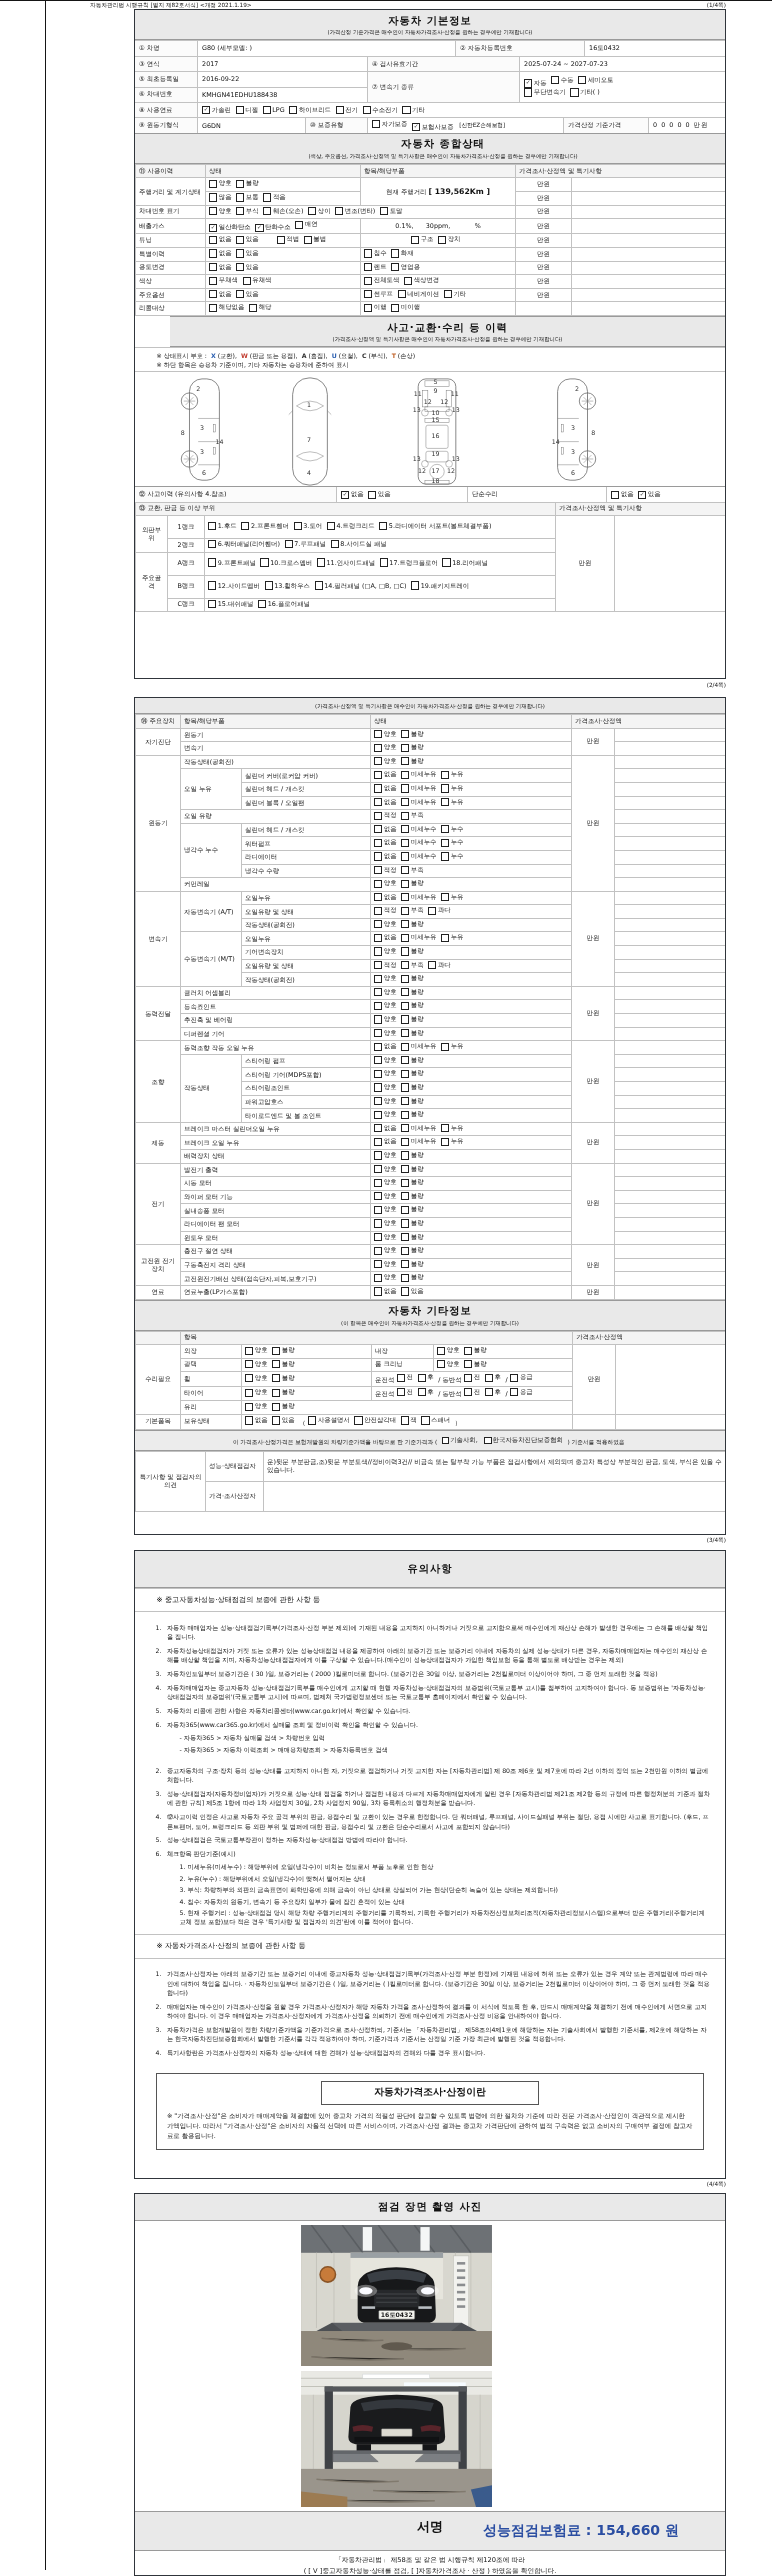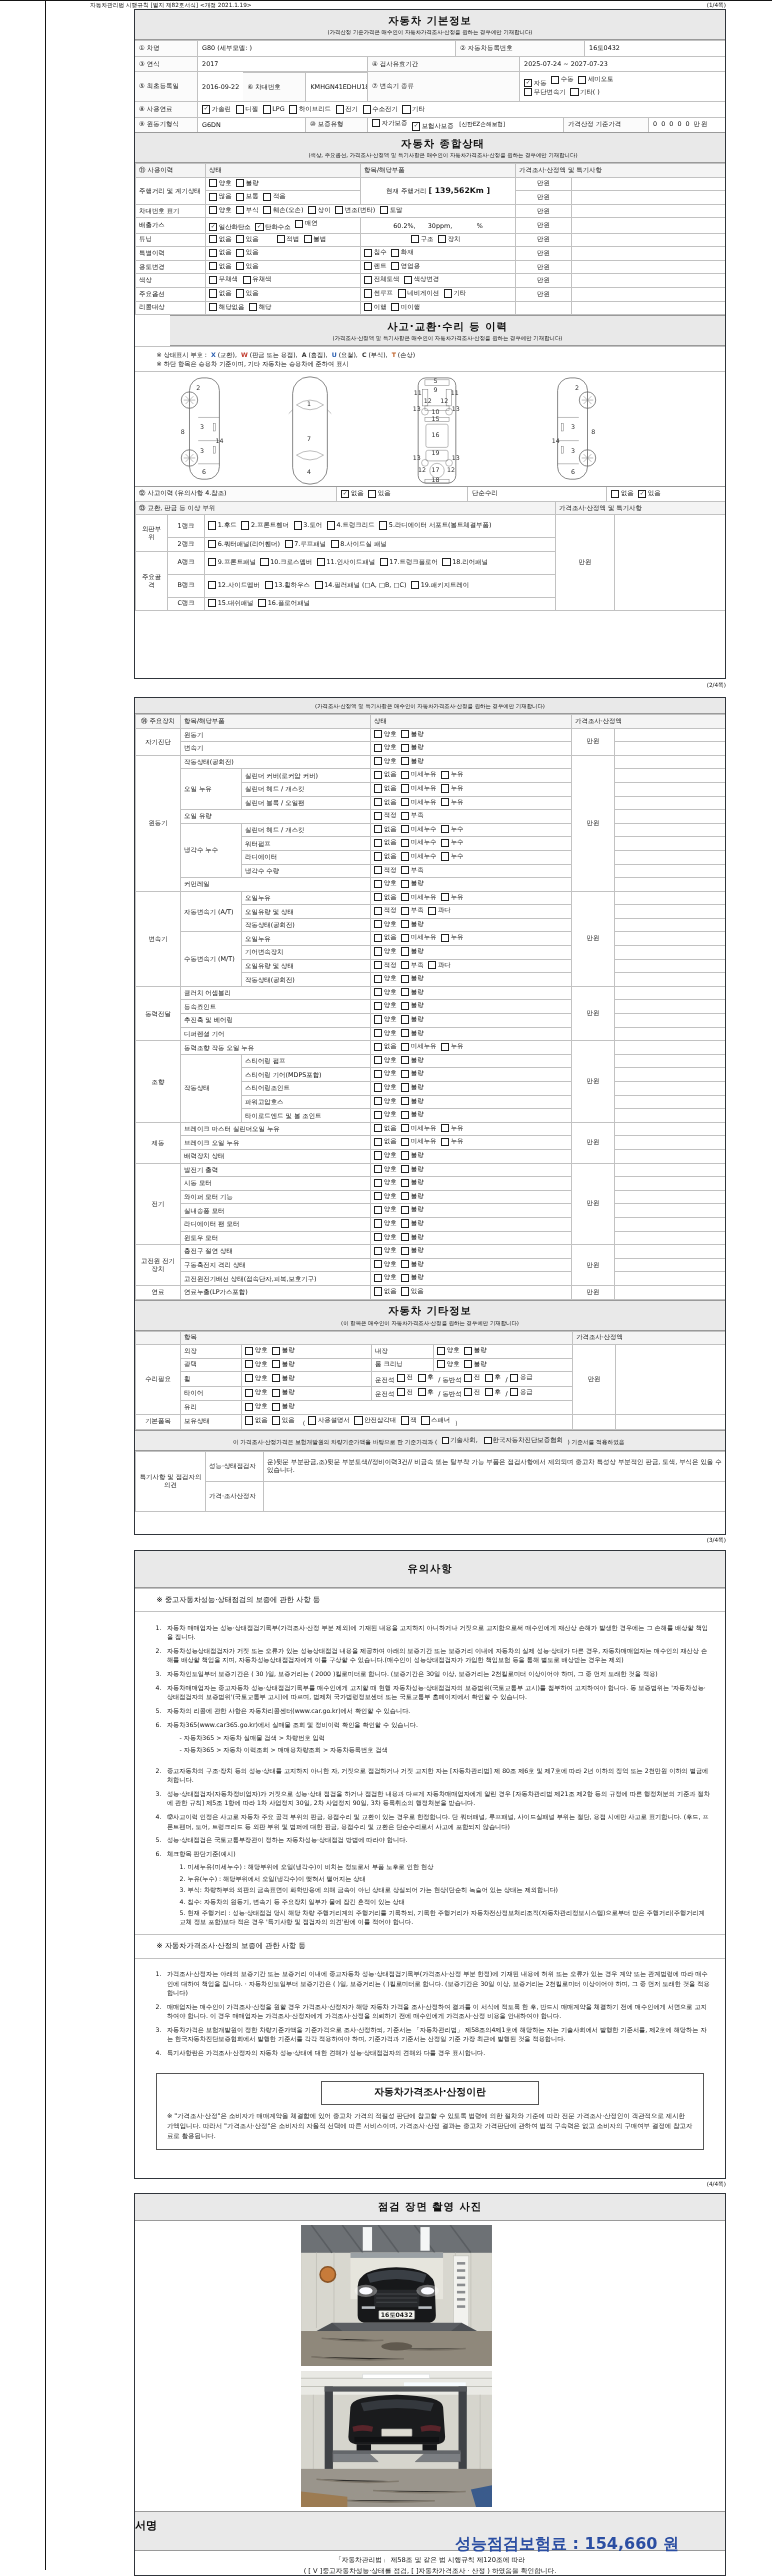--- a/index.html
+++ b/index.html
@@ -55,22 +55,22 @@
   .nheadrow{border-top:0.5px solid #c2c2c2;border-bottom:0.5px solid #c2c2c2;padding:6.2px 0 6.2px 21.6px;font-size:7.2px;}
   
   .finalband{background:#ececec;border-top:0.5px solid #9a9a9a;border-bottom:0.5px solid #9a9a9a;text-align:center;padding:3.1px 0 2.6px 0;}
   .finalline{font-size:9.8px;font-weight:bold;letter-spacing:0.5px;}
   .amtbox{display:inline-block;border:0.5px solid #777;background:#f8f8f8;font-size:8.8px;font-weight:normal;letter-spacing:1.5px;padding:0.5px 6.2px;margin-left:7.2px;vertical-align:middle;}
   .finalnote{font-size:5.7px;margin-top:2.1px;}
   .finalnote .cb{width:5.2px;height:5.2px;margin:0 1px 0 2.1px;}
   
   .photo{position:absolute;left:166px;width:191px;background:#777;}
   .signband{position:absolute;left:0;width:100%;background:#e9e9e9;border-top:0.5px solid #9a9a9a;border-bottom:0.5px solid #9a9a9a;height:40px;box-sizing:border-box;}
-  .signband .t{font-size:11px;font-weight:bold;text-align:left;margin-top:6.2px;}
-  .fee{position:absolute;right:46px;top:22px;font-size:16px;font-weight:bold;color:#2b4ea2;}
+  .signband .t{font-size:13px;font-weight:bold;text-align:center;margin-top:6.2px;}
+  .fee{position:absolute;right:46px;top:10px;font-size:14px;font-weight:bold;color:#2b4ea2;}
   .confirm{position:absolute;left:0;width:100%;text-align:center;font-size:6.7px;line-height:1.7;}
   .mileage-num{font-size:7.7px;font-weight:bold;}
   .gap{display:inline-block;width:13.4px;}
   .pre{white-space:pre;}
 </style>
 </head>
 <body>
 
 <div class="scan-top"></div>
 <div class="scan-left"></div>
@@ -93,21 +93,21 @@
     <div class="fcell lblc" style="width:129px">② 자동차등록번호</div>
     <div class="fcell" style="flex:1">16도0432</div>
   </div>
   <div class="frow">
     <div class="fcell lblc" style="width:62px">③ 연식</div>
     <div class="fcell" style="width:170px">2017</div>
     <div class="fcell lblc" style="width:152px">④ 검사유효기간</div>
     <div class="fcell" style="flex:1">2025-07-24 ~ 2027-07-23</div>
   </div>
   <div class="frow" style="min-height:29px;align-items:stretch;">
-    <div style="width:232px;display:flex;">
+    <div style="width:232px;display:flex;flex-direction:column;">
       <div class="frow" style="border-top:none;flex:1;">
         <div class="fcell lblc" style="width:62px">⑤ 최초등록일</div>
         <div class="fcell" style="flex:1">2016-09-22</div>
       </div>
       <div class="frow" style="flex:1;">
         <div class="fcell lblc" style="width:62px">⑥ 차대번호</div>
         <div class="fcell" style="flex:1">KMHGN41EDHU188438</div>
       </div>
     </div>
     <div class="fcell lblc" style="width:152px">⑦ 변속기 종류</div>
@@ -261,21 +261,21 @@
       <td><span class="opt">
               <span class="cb on">✓</span>
               <span class="ol">일산화탄소</span>
             </span><span class="opt">
               <span class="cb on">✓</span>
               <span class="ol">탄화수소</span>
             </span><span class="opt">
               <span class="cb"></span>
               <span class="ol">매연</span>
             </span></td>
-      <td class="center pre">60.2%,      30ppm,            %</td>
+      <td class="center pre">0.1%,      30ppm,            %</td>
       <td class="price">만원</td>
       <td></td>
     </tr>
     <tr>
       <td>튜닝</td>
       <td><span><span class="opt">
                 <span class="cb"></span>
                 <span class="ol">없음</span>
               </span><span class="opt">
                 <span class="cb"></span>

